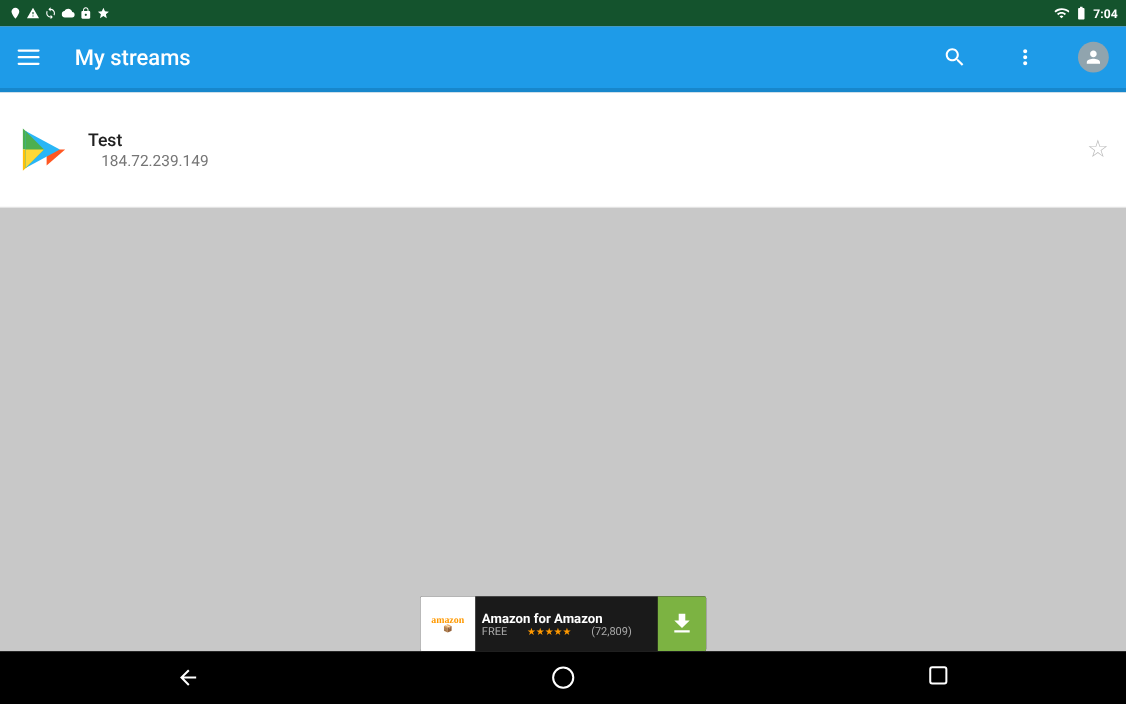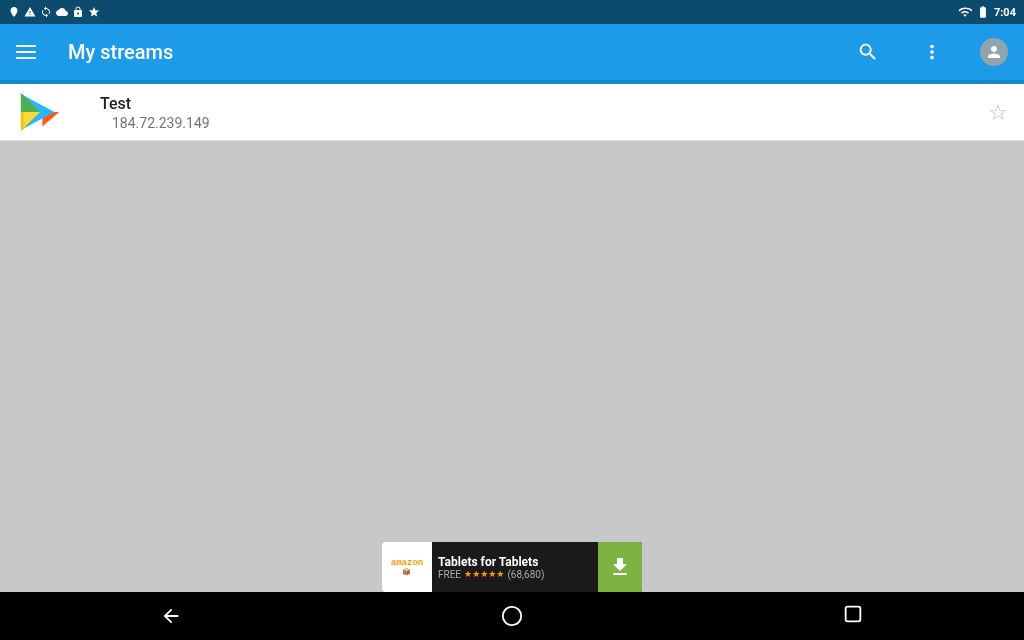--- a/index.html
+++ b/index.html
@@ -2,21 +2,21 @@
 <html><head>
   <meta charset="utf-8">
   <style>
     * { margin: 0; padding: 0; box-sizing: border-box; }
     body { width: 1024px; height: 640px; overflow: hidden; font-family: 'Roboto', Arial, sans-serif; background: #c8c8c8; }
 
     
     .status-bar {
       width: 100%;
       height: 24px;
-      background: #0c4a6e;
+      background: #14532d;
       display: flex;
       align-items: center;
       justify-content: space-between;
       padding: 0 8px;
     }
     .status-bar-left {
       display: flex;
       align-items: center;
       gap: 4px;
     }
@@ -71,24 +71,23 @@
       background: #c8c8c8;
       flex: 1;
     }
 
     
     .stream-card {
       width: 100%;
       background: #fff;
       display: flex;
       align-items: center;
-      padding: 4px 16px;
+      padding: 28px 16px;
       border-bottom: 1px solid #e0e0e0;
       cursor: pointer;
-      gap: 20px;
     }
     .stream-logo {
       width: 48px;
       height: 48px;
       margin-right: 16px;
       flex-shrink: 0;
     }
     .stream-info {
       flex: 1;
     }
@@ -151,38 +150,38 @@
       background: #fff;
       display: flex;
       align-items: center;
       justify-content: center;
       flex-shrink: 0;
     }
     .ad-logo-text {
       font-size: 9px;
       font-weight: bold;
       color: #ff9900;
-      font-family: Liberation Mono, monospace;
+      font-family: Liberation Serif, serif;
       text-align: right;
     }
     .ad-info {
       flex: 1;
       padding: 4px 6px;
     }
     .ad-title {
       color: #fff;
       font-size: 12px;
       font-weight: bold;
     }
     .ad-subtitle {
       color: #aaa;
       font-size: 10px;
       display: flex;
       align-items: flex-start;
-      gap: 3px;
+      gap: 18px;
     }
     .ad-stars {
       color: #ff9900;
       font-size: 9px;
     }
     .ad-download {
       width: 44px;
       height: 50px;
       background: #7cb342;
       display: flex;
@@ -310,25 +309,25 @@
 </div>
 
 <div class="ad-banner">
   <div class="ad-logo">
     <div>
       <div class="ad-logo-text">amazon</div>
       <div style="font-size:7px;color:#555;text-align:center;">📦</div>
     </div>
   </div>
   <div class="ad-info">
-    <div class="ad-title">Tablets for Tablets</div>
+    <div class="ad-title">Amazon for Amazon</div>
     <div class="ad-subtitle">
       <span>FREE</span>
       <span class="ad-stars">★★★★★</span>
-      <span>(68,680)</span>
+      <span>(72,809)</span>
     </div>
   </div>
   <div class="ad-download">
     <svg width="24" height="24" viewBox="0 0 24 24" fill="white">
       <path d="M5 20h14v-2H5v2zM19 9h-4V3H9v6H5l7 7 7-7z"></path>
     </svg>
   </div>
 </div>
 
 <div class="nav-bar">

